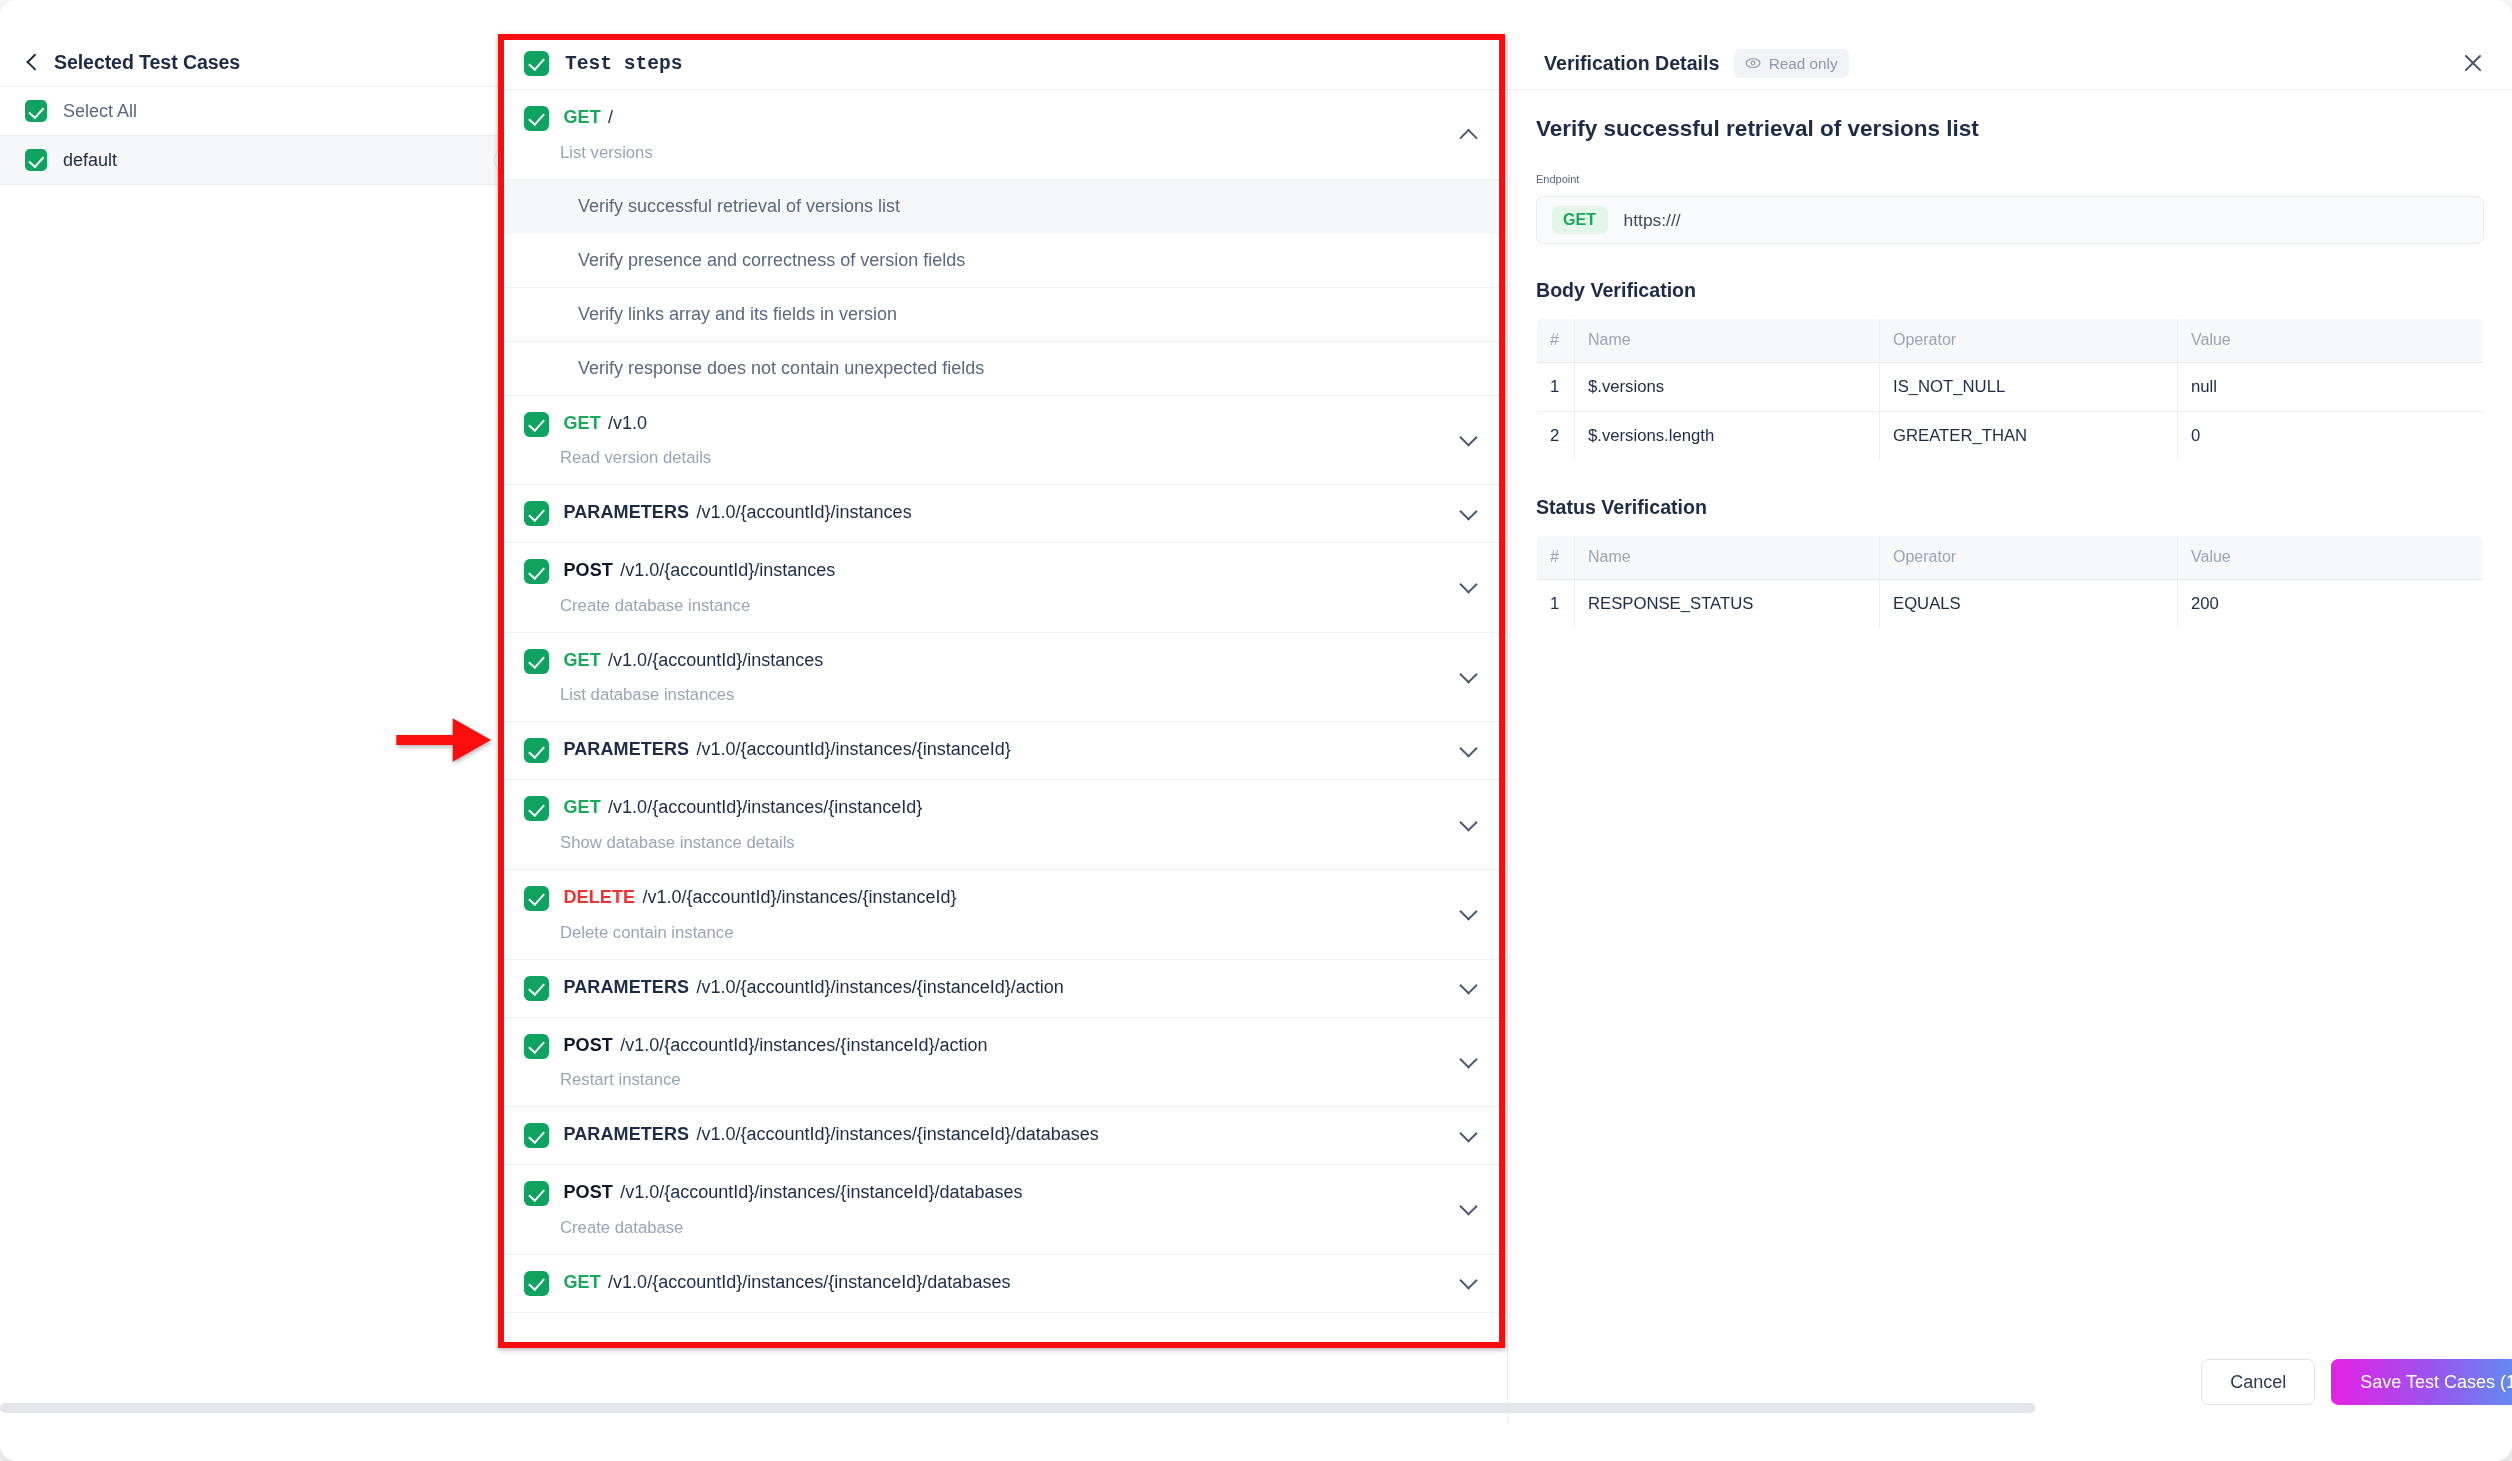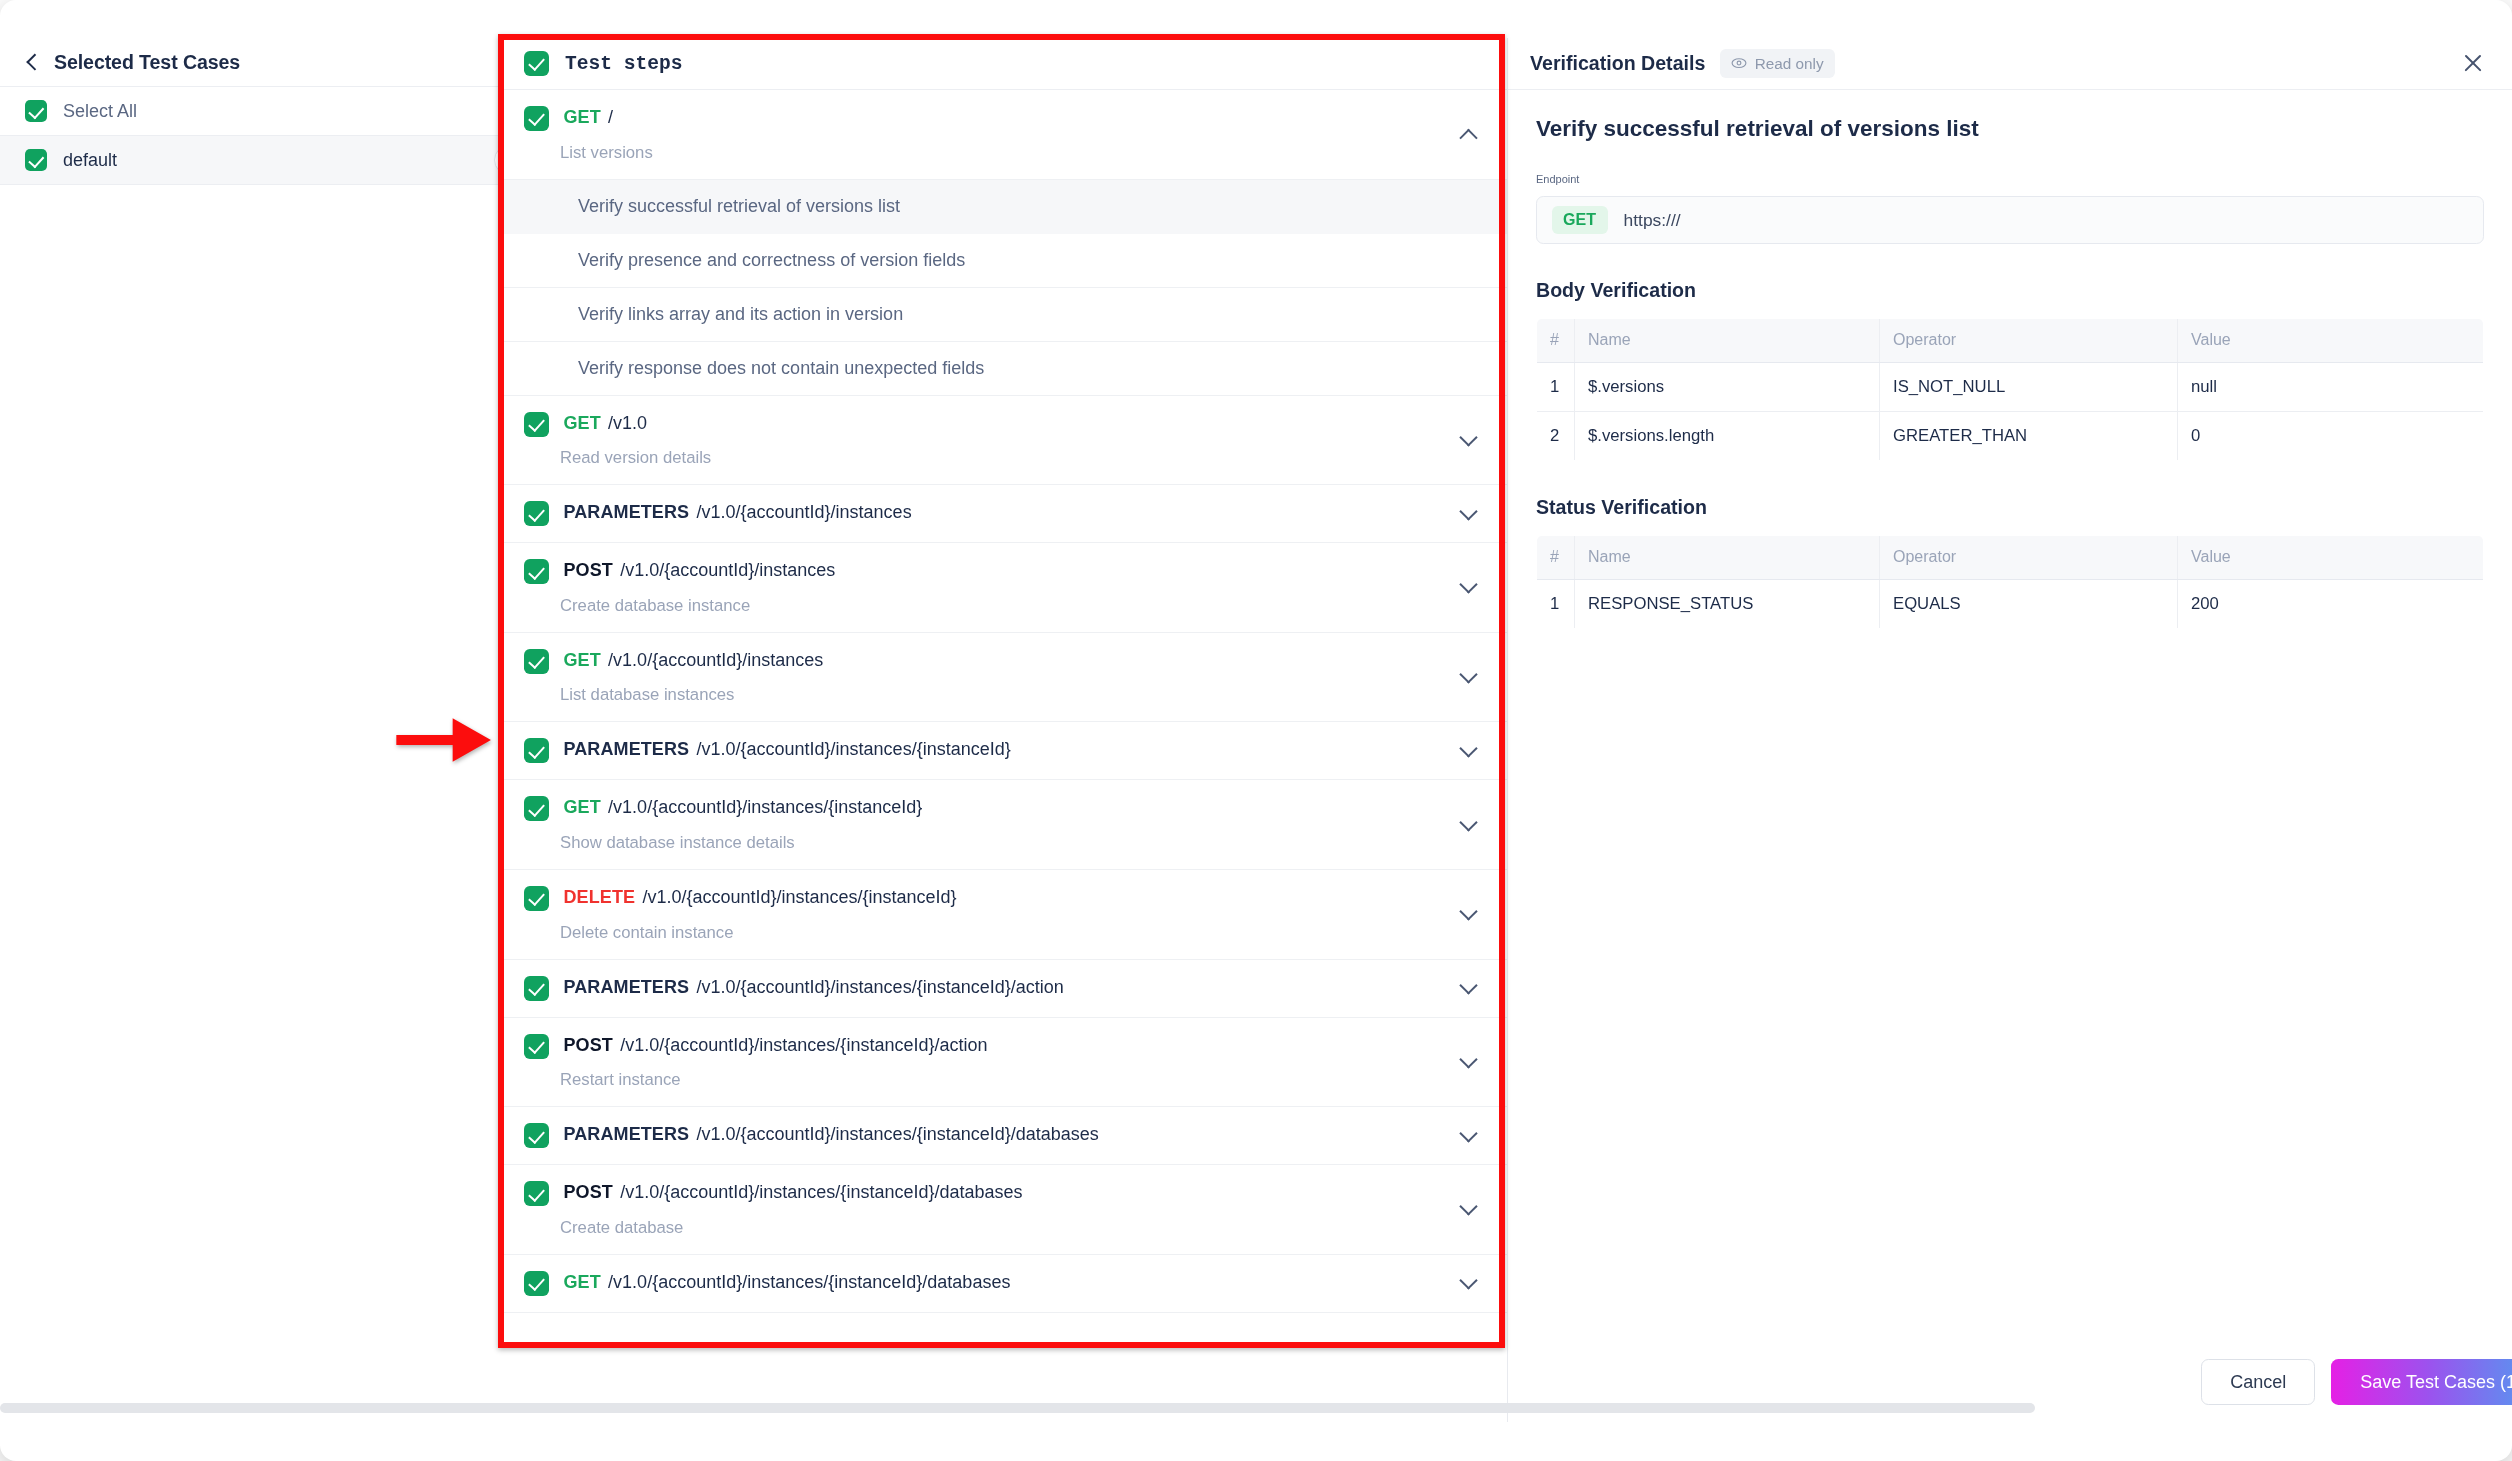--- a/index.html
+++ b/index.html
@@ -146,21 +146,21 @@
   .substep.active { background: #f6f7f9; border-bottom-color: transparent; }
 
   
   .detail-panel {
     position: absolute; left: 1508px; top: 0;
     width: 1004px; height: 100%;
     background: #ffffff;
   }
   .dp-header {
     height: 52px; display: flex; align-items: center;
-    padding: 0 22px;
+    padding: 0 36px;
     border-bottom: 0.7px solid #eceef2;
     position: relative;
   }
   .dp-title { font-size: 19.6px; font-weight: bold; color: #1d2b48; }
   .readonly-badge {
     margin-left: 14.5px;
     display: flex; align-items: center; gap: 7.3px;
     background: #f1f3f6; border-radius: 5.8px;
     padding: 5.1px 11.6px;
     font-size: 15.3px; color: #8e99ad;
@@ -317,21 +317,21 @@
           <div class="step-row">
             <div class="step-main">
               <div class="chk lg"></div>
               <div class="step-text"><span class="method m-GET">GET</span><span class="path">/</span></div>
             </div>
             <div class="step-desc">List versions</div>
             <div class="chev up"></div>
           </div>
           <div class="substep active">Verify successful retrieval of versions list</div>
           <div class="substep">Verify presence and correctness of version fields</div>
-          <div class="substep">Verify links array and its action in version</div>
+          <div class="substep">Verify links array and its fields in version</div>
           <div class="substep">Verify response does not contain unexpected fields</div>
           <div class="step-row">
             <div class="step-main">
               <div class="chk lg"></div>
               <div class="step-text"><span class="method m-GET">GET</span><span class="path">/v1.0</span></div>
             </div>
             <div class="step-desc">Read version details</div>
             <div class="chev down"></div>
           </div>
           <div class="step-row">

